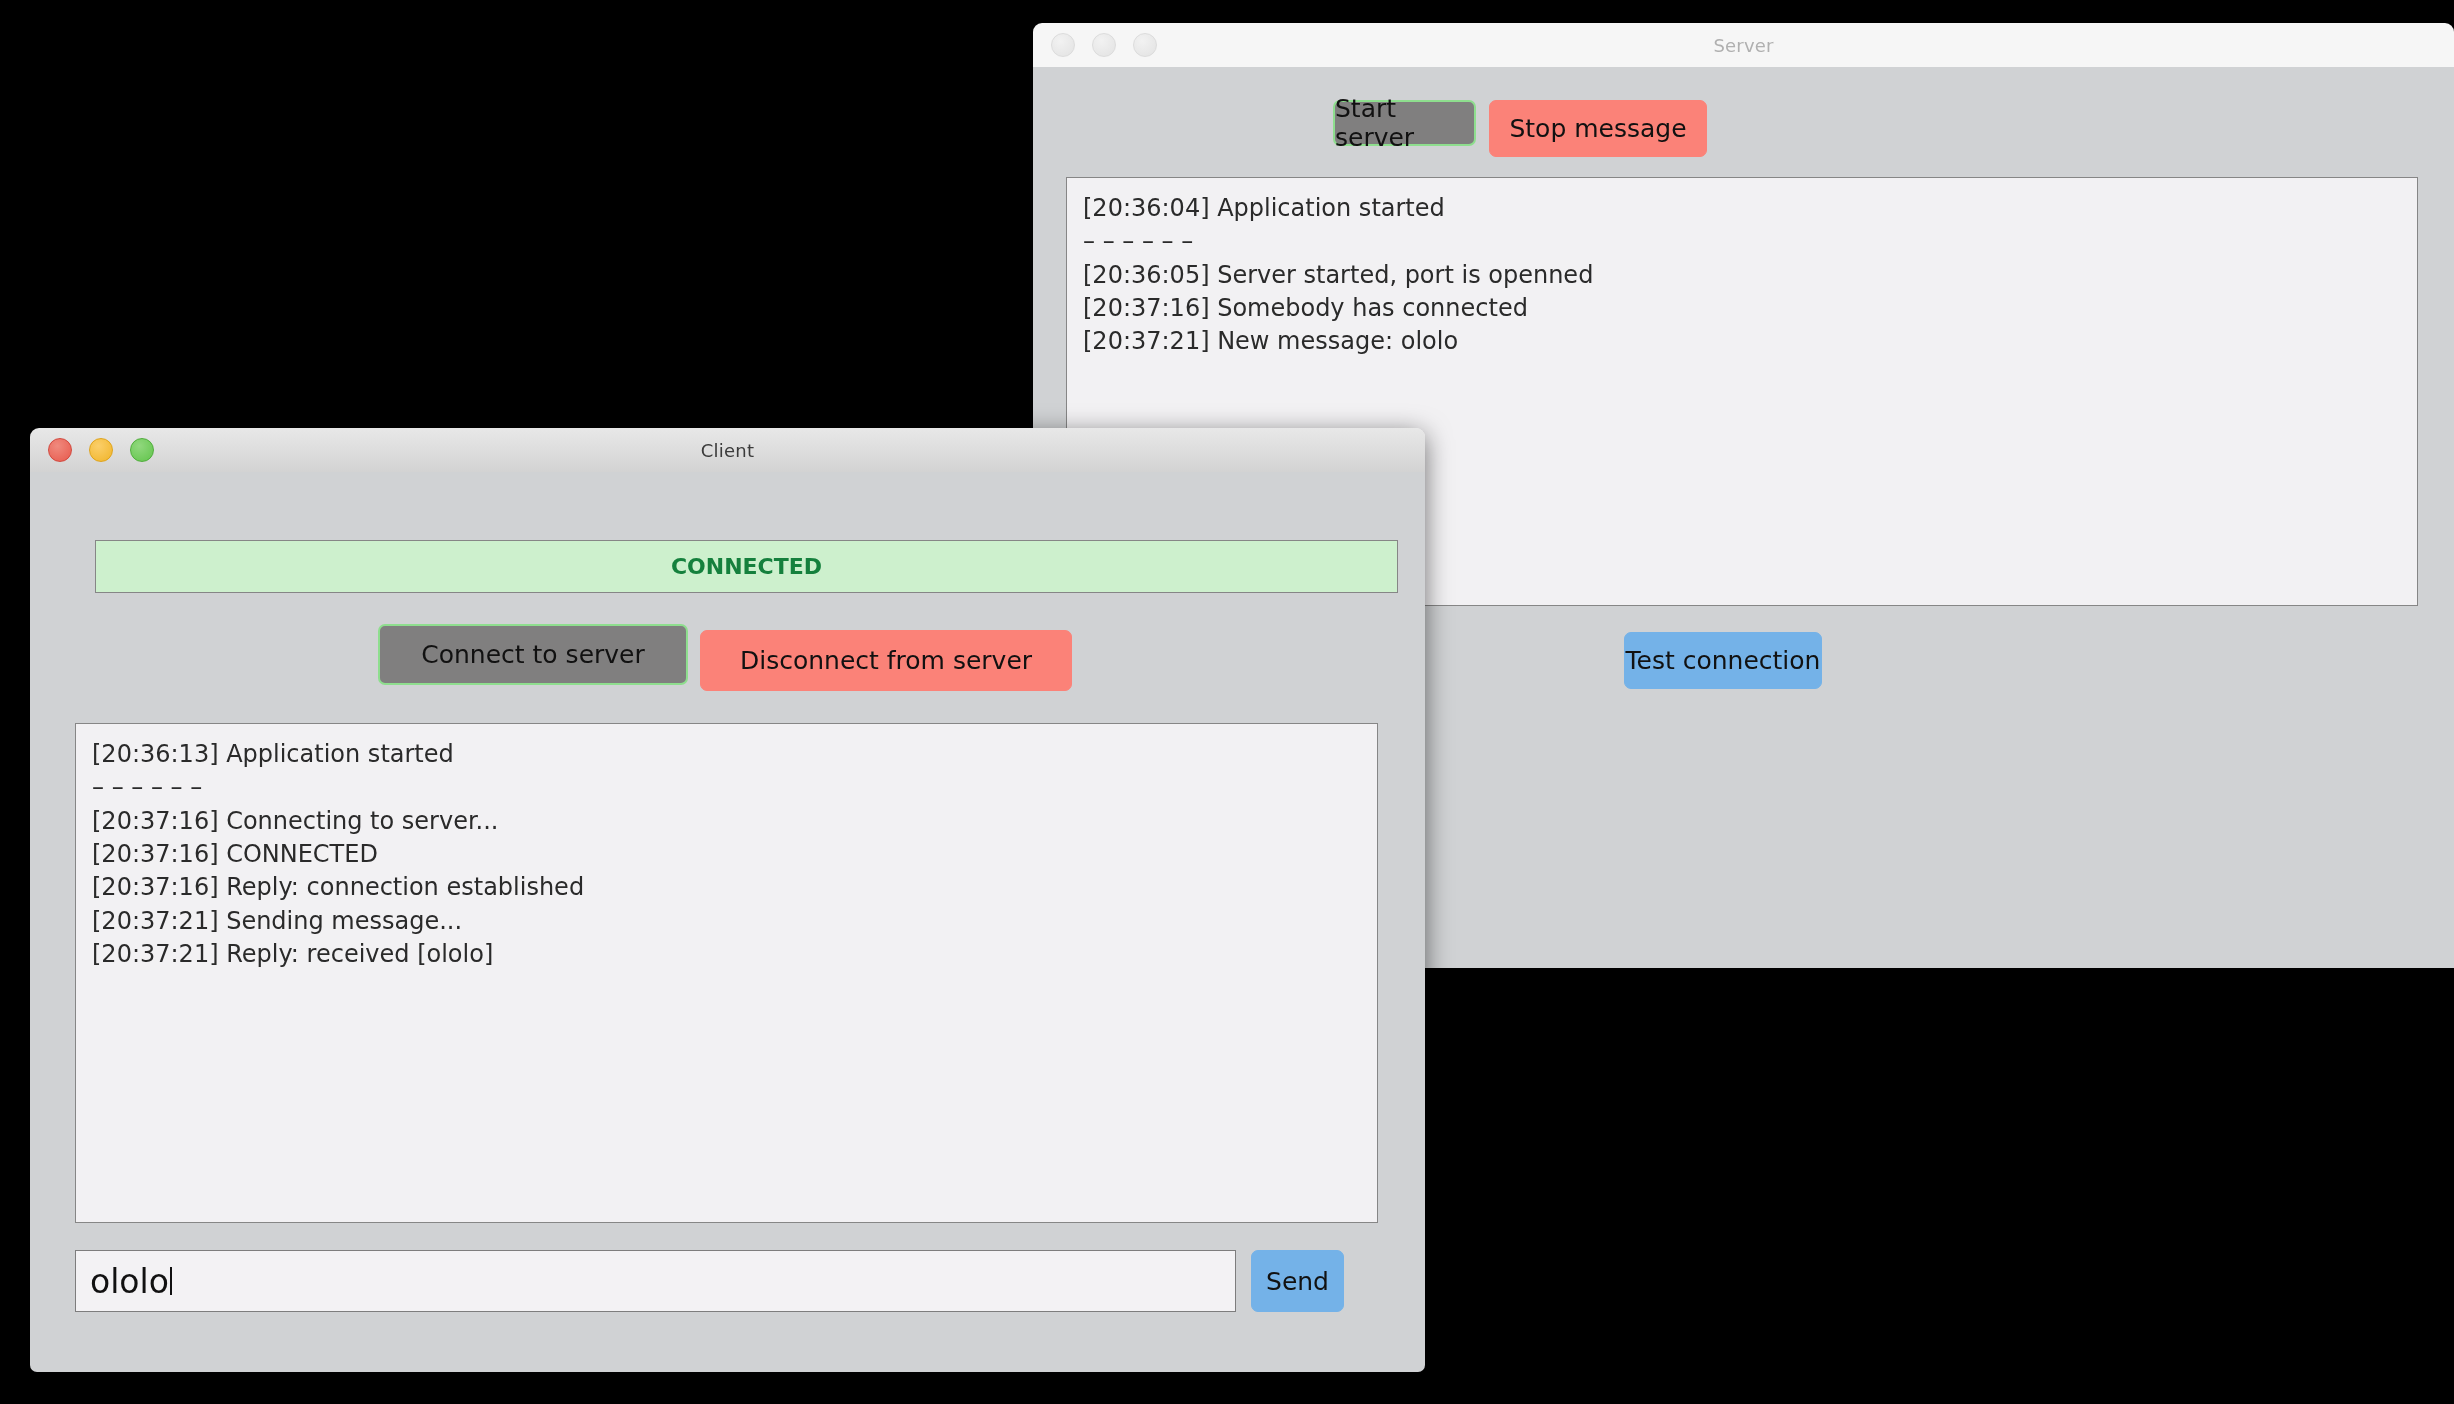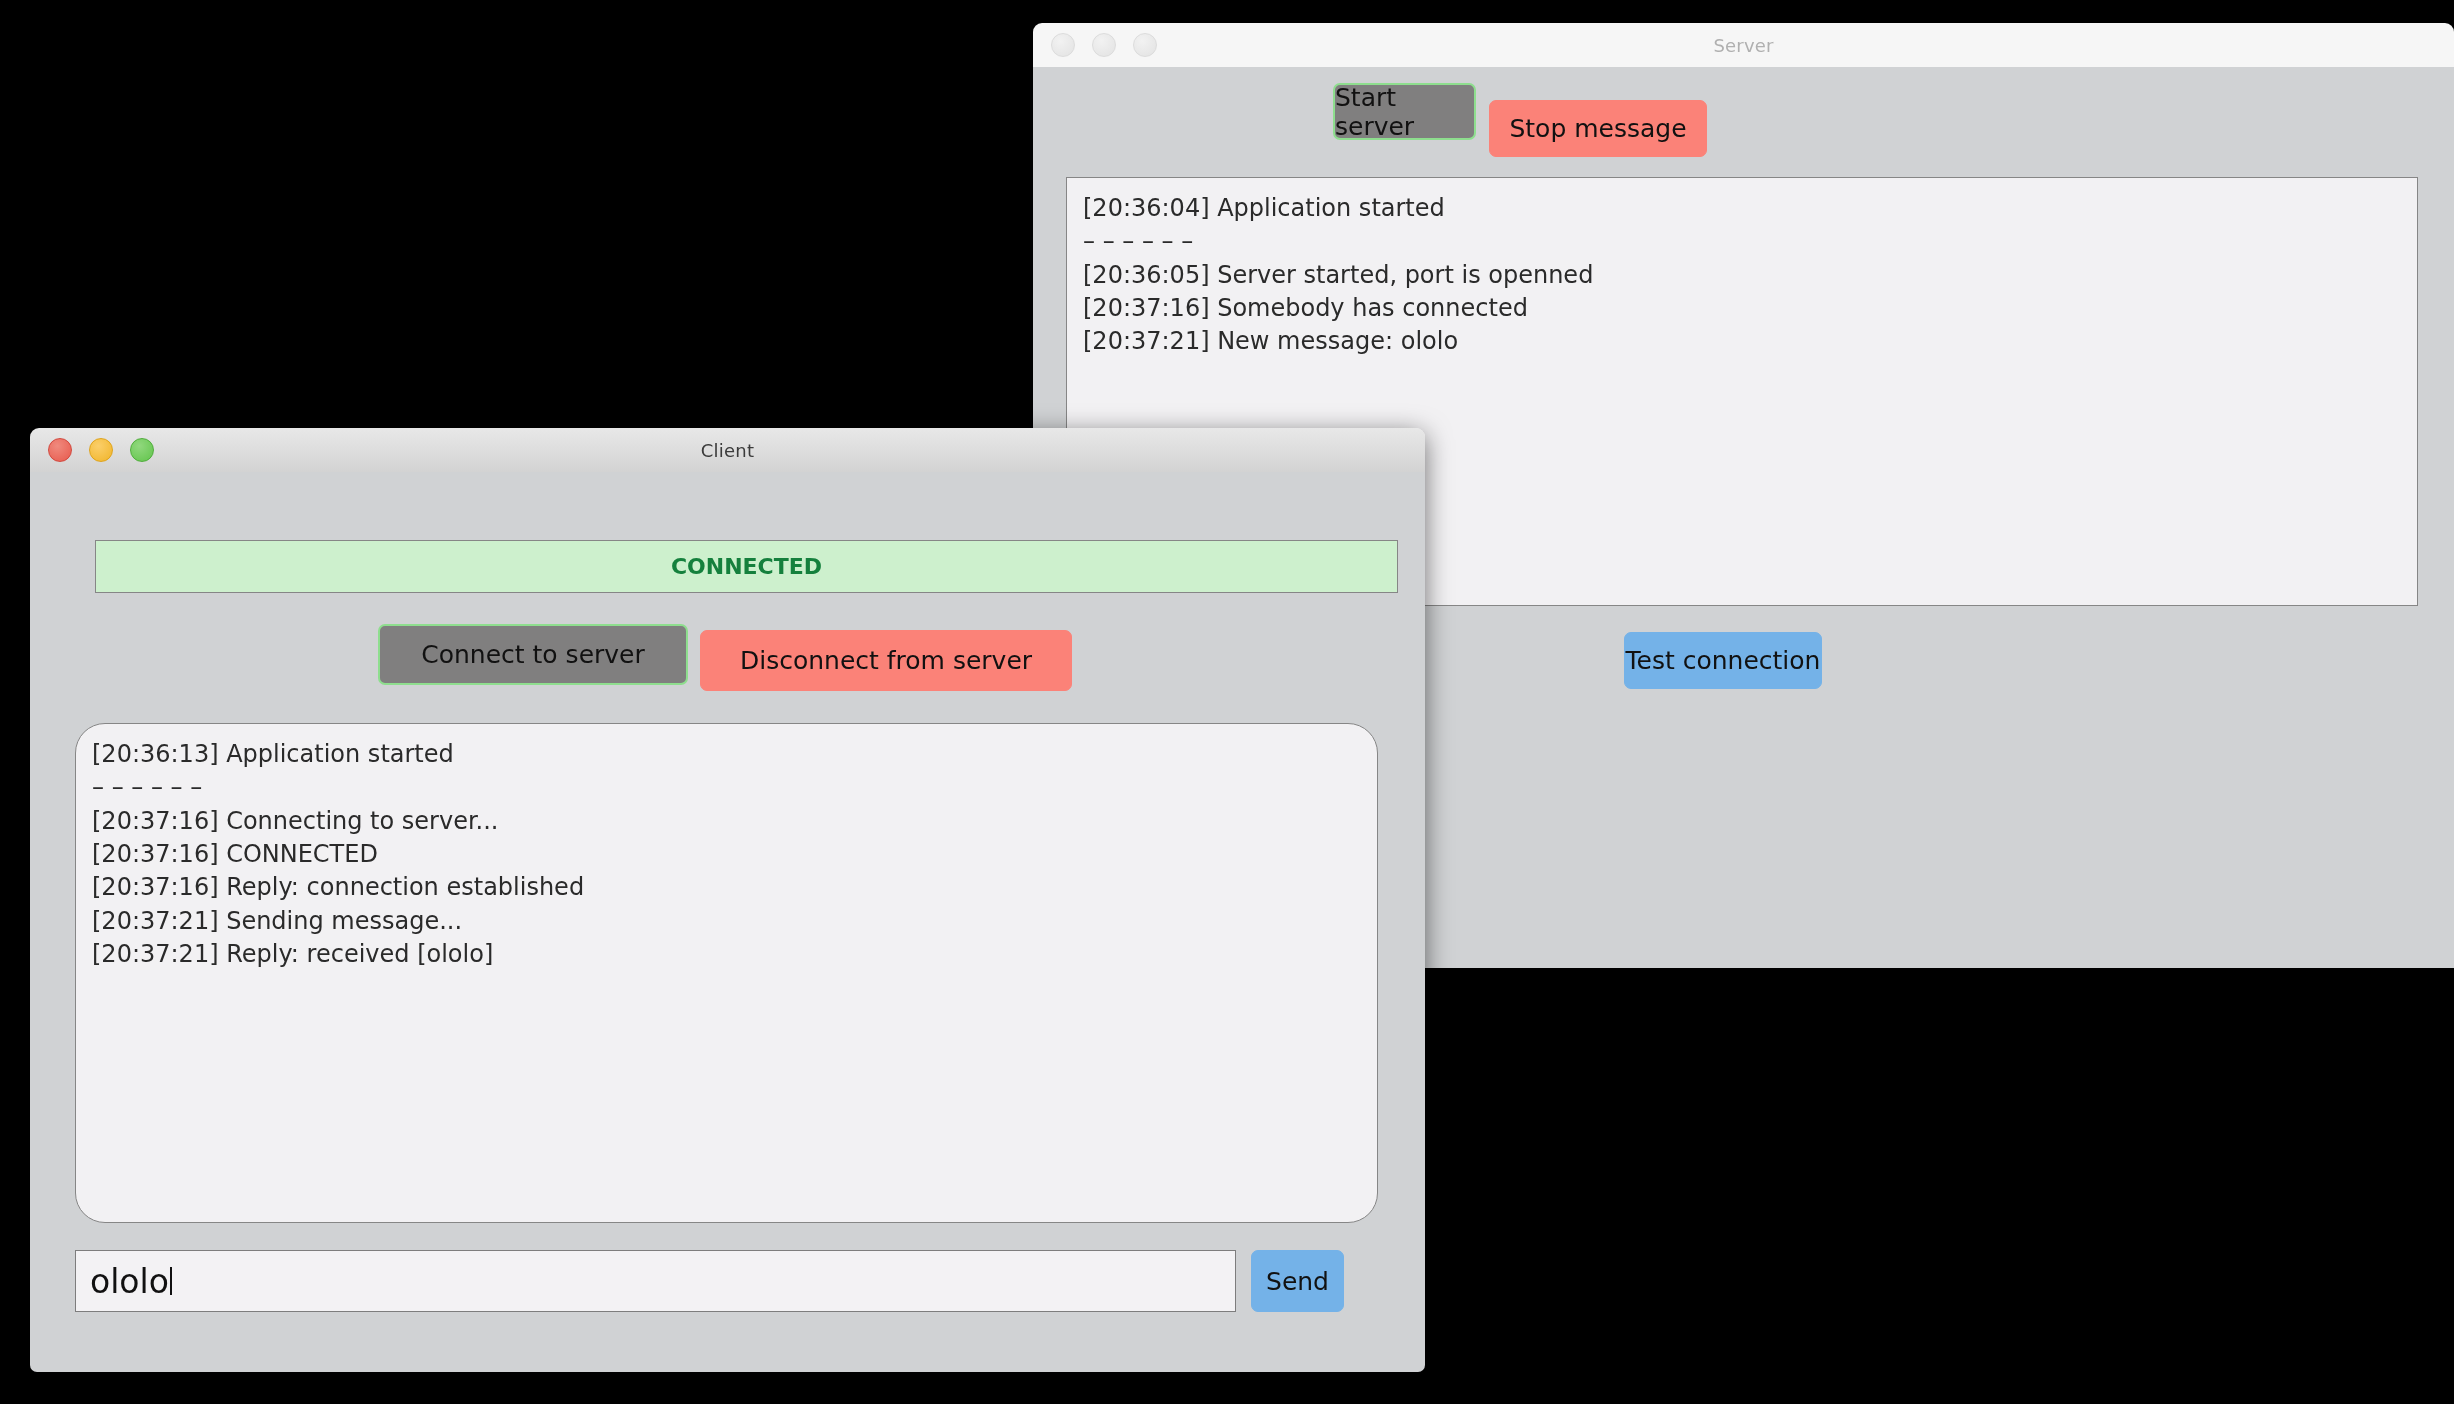--- a/index.html
+++ b/index.html
@@ -68,21 +68,21 @@
     <div class="lights">
       <div class="light dim"></div>
       <div class="light dim"></div>
       <div class="light dim"></div>
     </div>
     <span class="title-text">Server</span>
   </div>
 
   <div class="body" style="top:44px;">
 
-    <div class="btn btn-green" style="position:absolute;left:300px;top:16px;width:143px;height:57px;">Start server</div>
+    <div class="btn btn-green" style="position:absolute;left:300px;top:33px;width:143px;height:46px;">Start server</div>
 
     <div class="btn btn-red" style="position:absolute;left:456px;top:33px;width:218px;height:57px;">Stop message</div>
 
     <div class="logpane" style="position:absolute;left:33px;top:110px;width:1352px;height:429px;">
       <div class="logline">[20:36:04] Application started</div>
       <div class="logline">– – – – – –</div>
       <div class="logline">[20:36:05] Server started, port is openned</div>
       <div class="logline">[20:37:16] Somebody has connected</div>
       <div class="logline">[20:37:21] New message: ololo</div>
     </div>
@@ -103,21 +103,21 @@
   </div>
 
   <div class="body" style="top:44px;">
 
     <div class="banner" style="position:absolute;left:45px;top:68px;width:1303px;height:53px;">CONNECTED</div>
 
     <div class="btn btn-green" style="position:absolute;left:348px;top:152px;width:310px;height:61px;">Connect to server</div>
 
     <div class="btn btn-red" style="position:absolute;left:670px;top:152px;width:372px;height:61px;margin-top:6px;">Disconnect from server</div>
 
-    <div class="logpane" style="position:absolute;left:45px;top:251px;width:1303px;height:500px;border-radius:30px;">
+    <div class="logpane" style="position:absolute;left:45px;top:251px;width:1303px;height:500px;">
       <div class="logline">[20:36:13] Application started</div>
       <div class="logline">– – – – – –</div>
       <div class="logline">[20:37:16] Connecting to server...</div>
       <div class="logline">[20:37:16] CONNECTED</div>
       <div class="logline">[20:37:16] Reply: connection established</div>
       <div class="logline">[20:37:21] Sending message...</div>
       <div class="logline">[20:37:21] Reply: received [ololo]</div>
     </div>
 
     <div class="msg-input" style="position:absolute;left:45px;top:778px;width:1161px;height:62px;">

